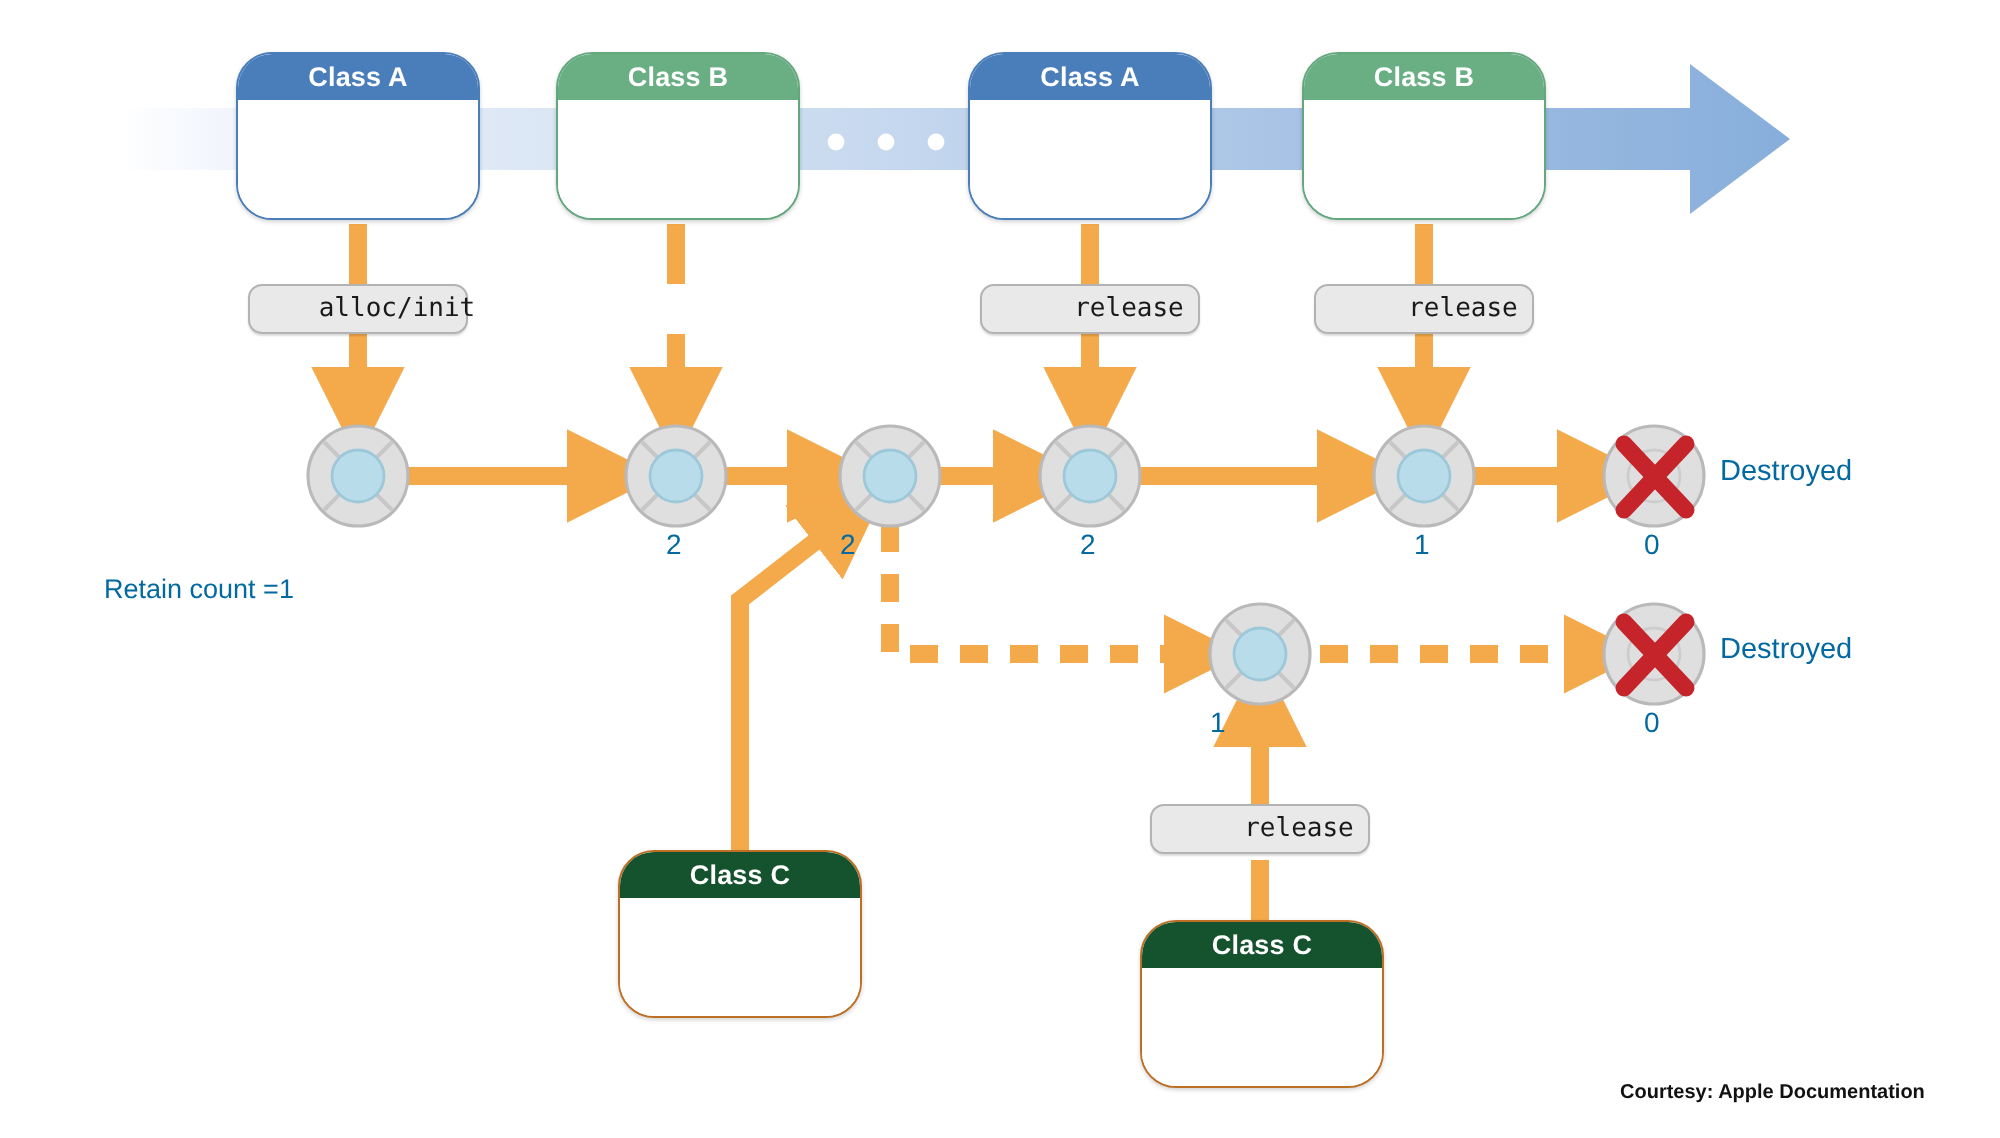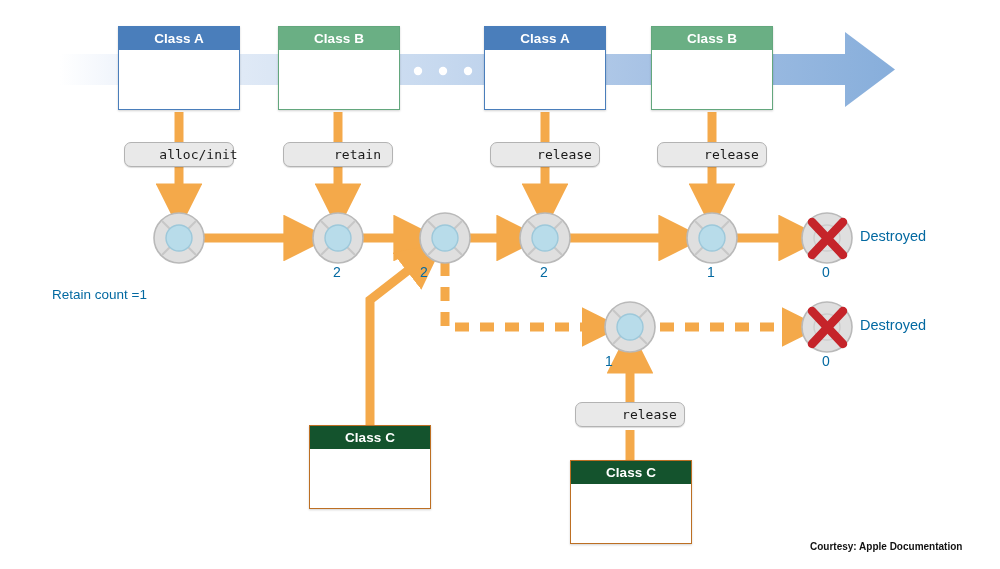--- a/index.html
+++ b/index.html
@@ -9,21 +9,21 @@
     font-family:"Liberation Sans", sans-serif;
     overflow:hidden;
   }
   #stage{position:relative;width:1000px;height:569px;}
   #svg-layer{position:absolute;left:0;top:0;width:1000px;height:569px;}
 
   
   .class-box{
     position:absolute;
     width:122px;height:84px;
-    border-radius:0;
+    border-radius:18px;
     background:#ffffff;
     box-sizing:border-box;
     overflow:hidden;
     box-shadow:0 1px 2px rgba(0,0,0,.18);
   }
   .class-box .hdr{
     height:23px;line-height:23px;
     text-align:center;
     font-size:13.5px;font-weight:bold;
     color:#ffffff;
@@ -249,21 +249,20 @@
     <div class="hdr">Class A</div>
     <div class="body"></div>
   </div>
 
   <div class="class-box green" style="left:651px;top:26px;">
     <div class="hdr">Class B</div>
     <div class="body"></div>
   </div>
 
   <div class="pill" style="left:124px;top:142px;width:110px;">alloc/init</div>
-  <div class="pill" style="left:283px;top:142px;width:110px;">retain</div>
   <div class="pill" style="left:490px;top:142px;width:110px;">release</div>
   <div class="pill" style="left:657px;top:142px;width:110px;">release</div>
 
   <div class="pill" style="left:575px;top:402px;width:110px;">release</div>
 
   <div class="class-box orange" style="left:309px;top:425px;">
     <div class="hdr">Class C</div>
     <div class="body"></div>
   </div>
 

